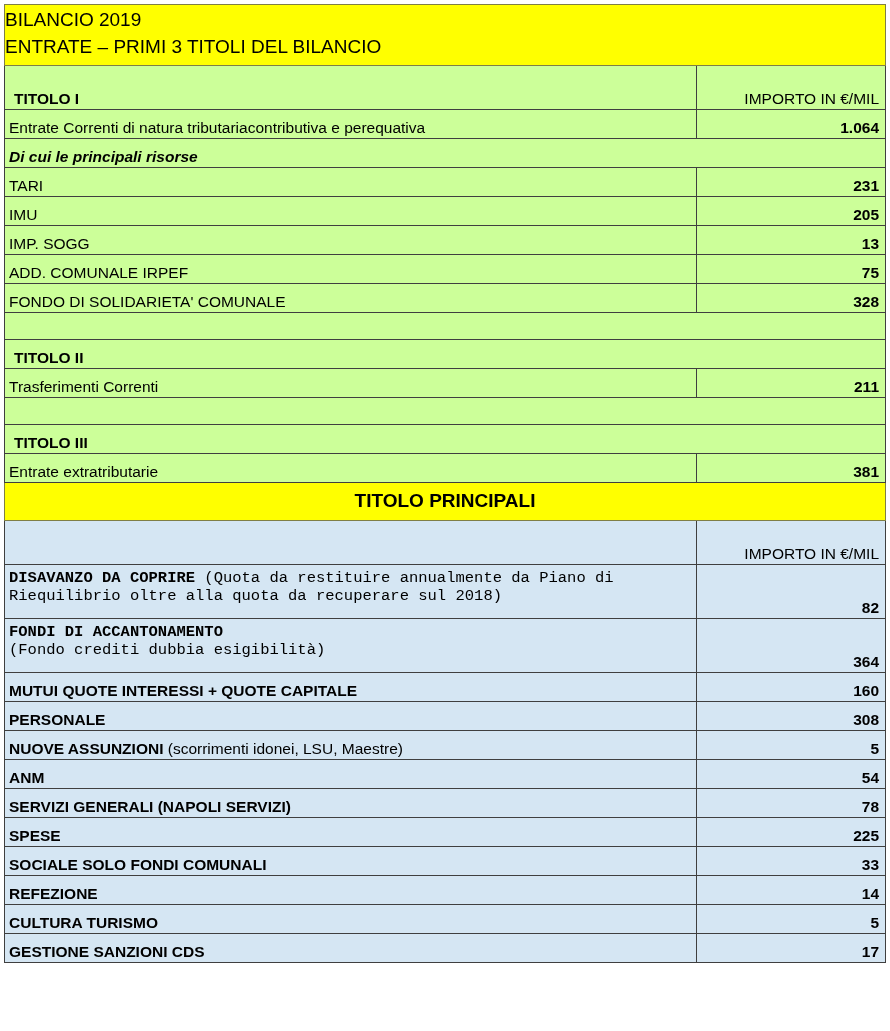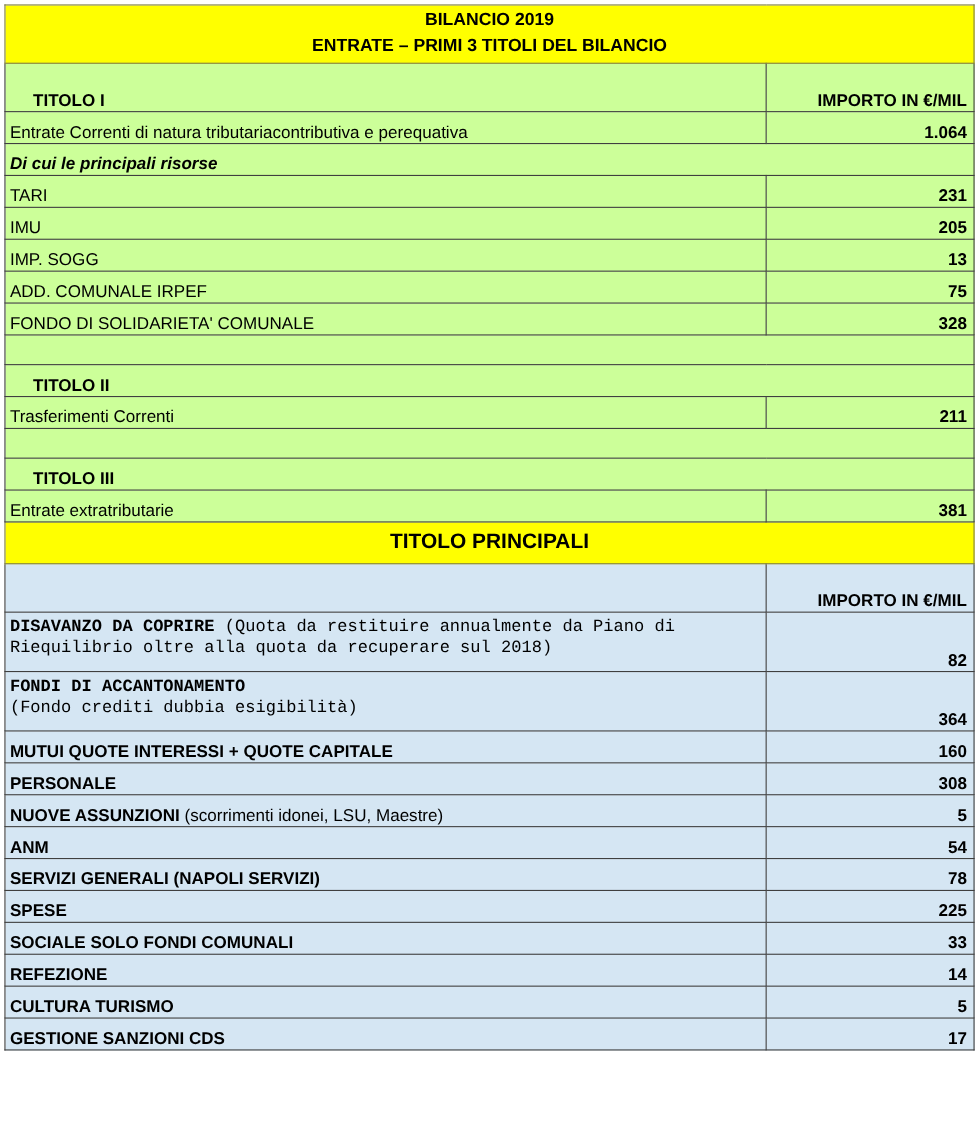--- a/index.html
+++ b/index.html
@@ -34,23 +34,23 @@
     font-size: 15.5px;
     line-height: 1.2;
     color: #000000;
     vertical-align: bottom;
     box-sizing: border-box;
   }
 
   
   td.banner {
     background: #ffff00;
-    text-align: center;
-    font-weight: bold;
-    font-size: 16px;
+    text-align: left;
+    font-weight: normal;
+    font-size: 19px;
     vertical-align: middle;
     border: 1px solid #7f7f45;
     padding: 4px 0 6px 0;
   }
   td.banner .l1 { display: block; padding-bottom: 4px; }
   td.banner .l2 { display: block; }
   td.banner-single {
     background: #ffff00;
     text-align: center;
     font-weight: bold;
@@ -67,25 +67,25 @@
 
   td.num {
     text-align: right;
     font-weight: bold;
     vertical-align: bottom;
     padding-right: 6px;
     margin-top: 16px;
   }
   td.sectionhead {
     font-weight: bold;
-    padding-left: 25px;
+    padding-left: 9px;
     vertical-align: bottom;
   }
   td.colhead {
-    font-weight: bold;
+    font-weight: normal;
     text-align: right;
     vertical-align: bottom;
     padding-right: 6px;
     margin-top: 41px;
   }
   td.italic-under {
     font-weight: bold;
     font-style: italic;
     vertical-align: bottom;
   }

